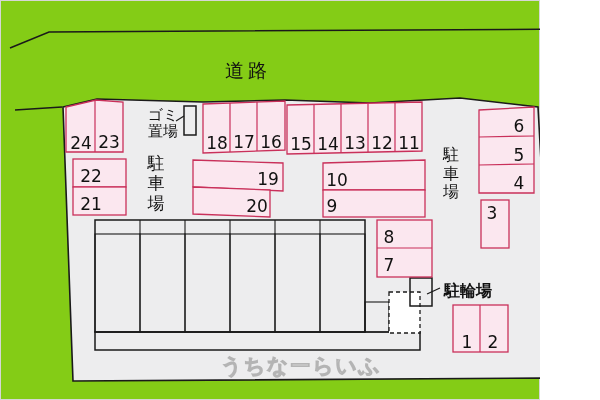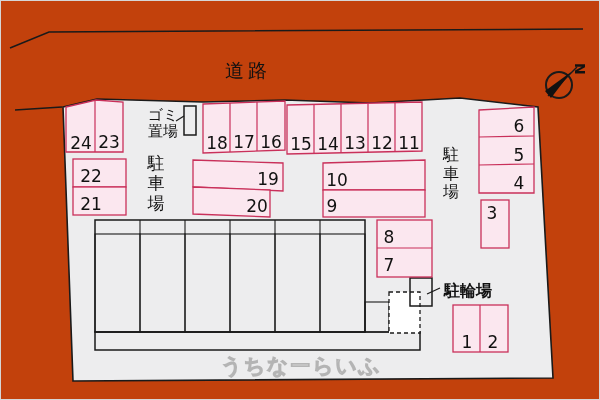--- a/index.html
+++ b/index.html
@@ -1,16 +1,16 @@
 <!DOCTYPE html>
 <html><head>
 <meta charset="utf-8">
 <style>
   html,body{margin:0;padding:0;background:#fff;}
-  .stage{position:relative;width:600px;height:400px;background:#c2410c;box-shadow:inset 0 0 0 1px #d6d6d6;overflow:hidden;}
+  .stage{position:relative;width:540px;height:400px;background:#84cc16;box-shadow:inset 0 0 0 1px #d6d6d6;overflow:hidden;}
   svg{display:block;}
   text{font-family:"DejaVu Sans","Liberation Sans",sans-serif;fill:#111;}
   .num{font-size:17px;text-anchor:middle;}
   .jp{font-size:15px;text-anchor:middle;}
   .jp-v{font-size:17px;text-anchor:middle;}
   .jp-v-r{font-size:16px;text-anchor:middle;}
   .road-t{font-size:19px;text-anchor:middle;letter-spacing:4px;}
   .bic-t{font-size:16px;text-anchor:middle;font-weight:bold;}
   .space{fill:#fbe7ef;stroke:#c9305a;stroke-width:1.3;}
   .sdiv{stroke:#c9305a;stroke-width:1.2;fill:none;}

